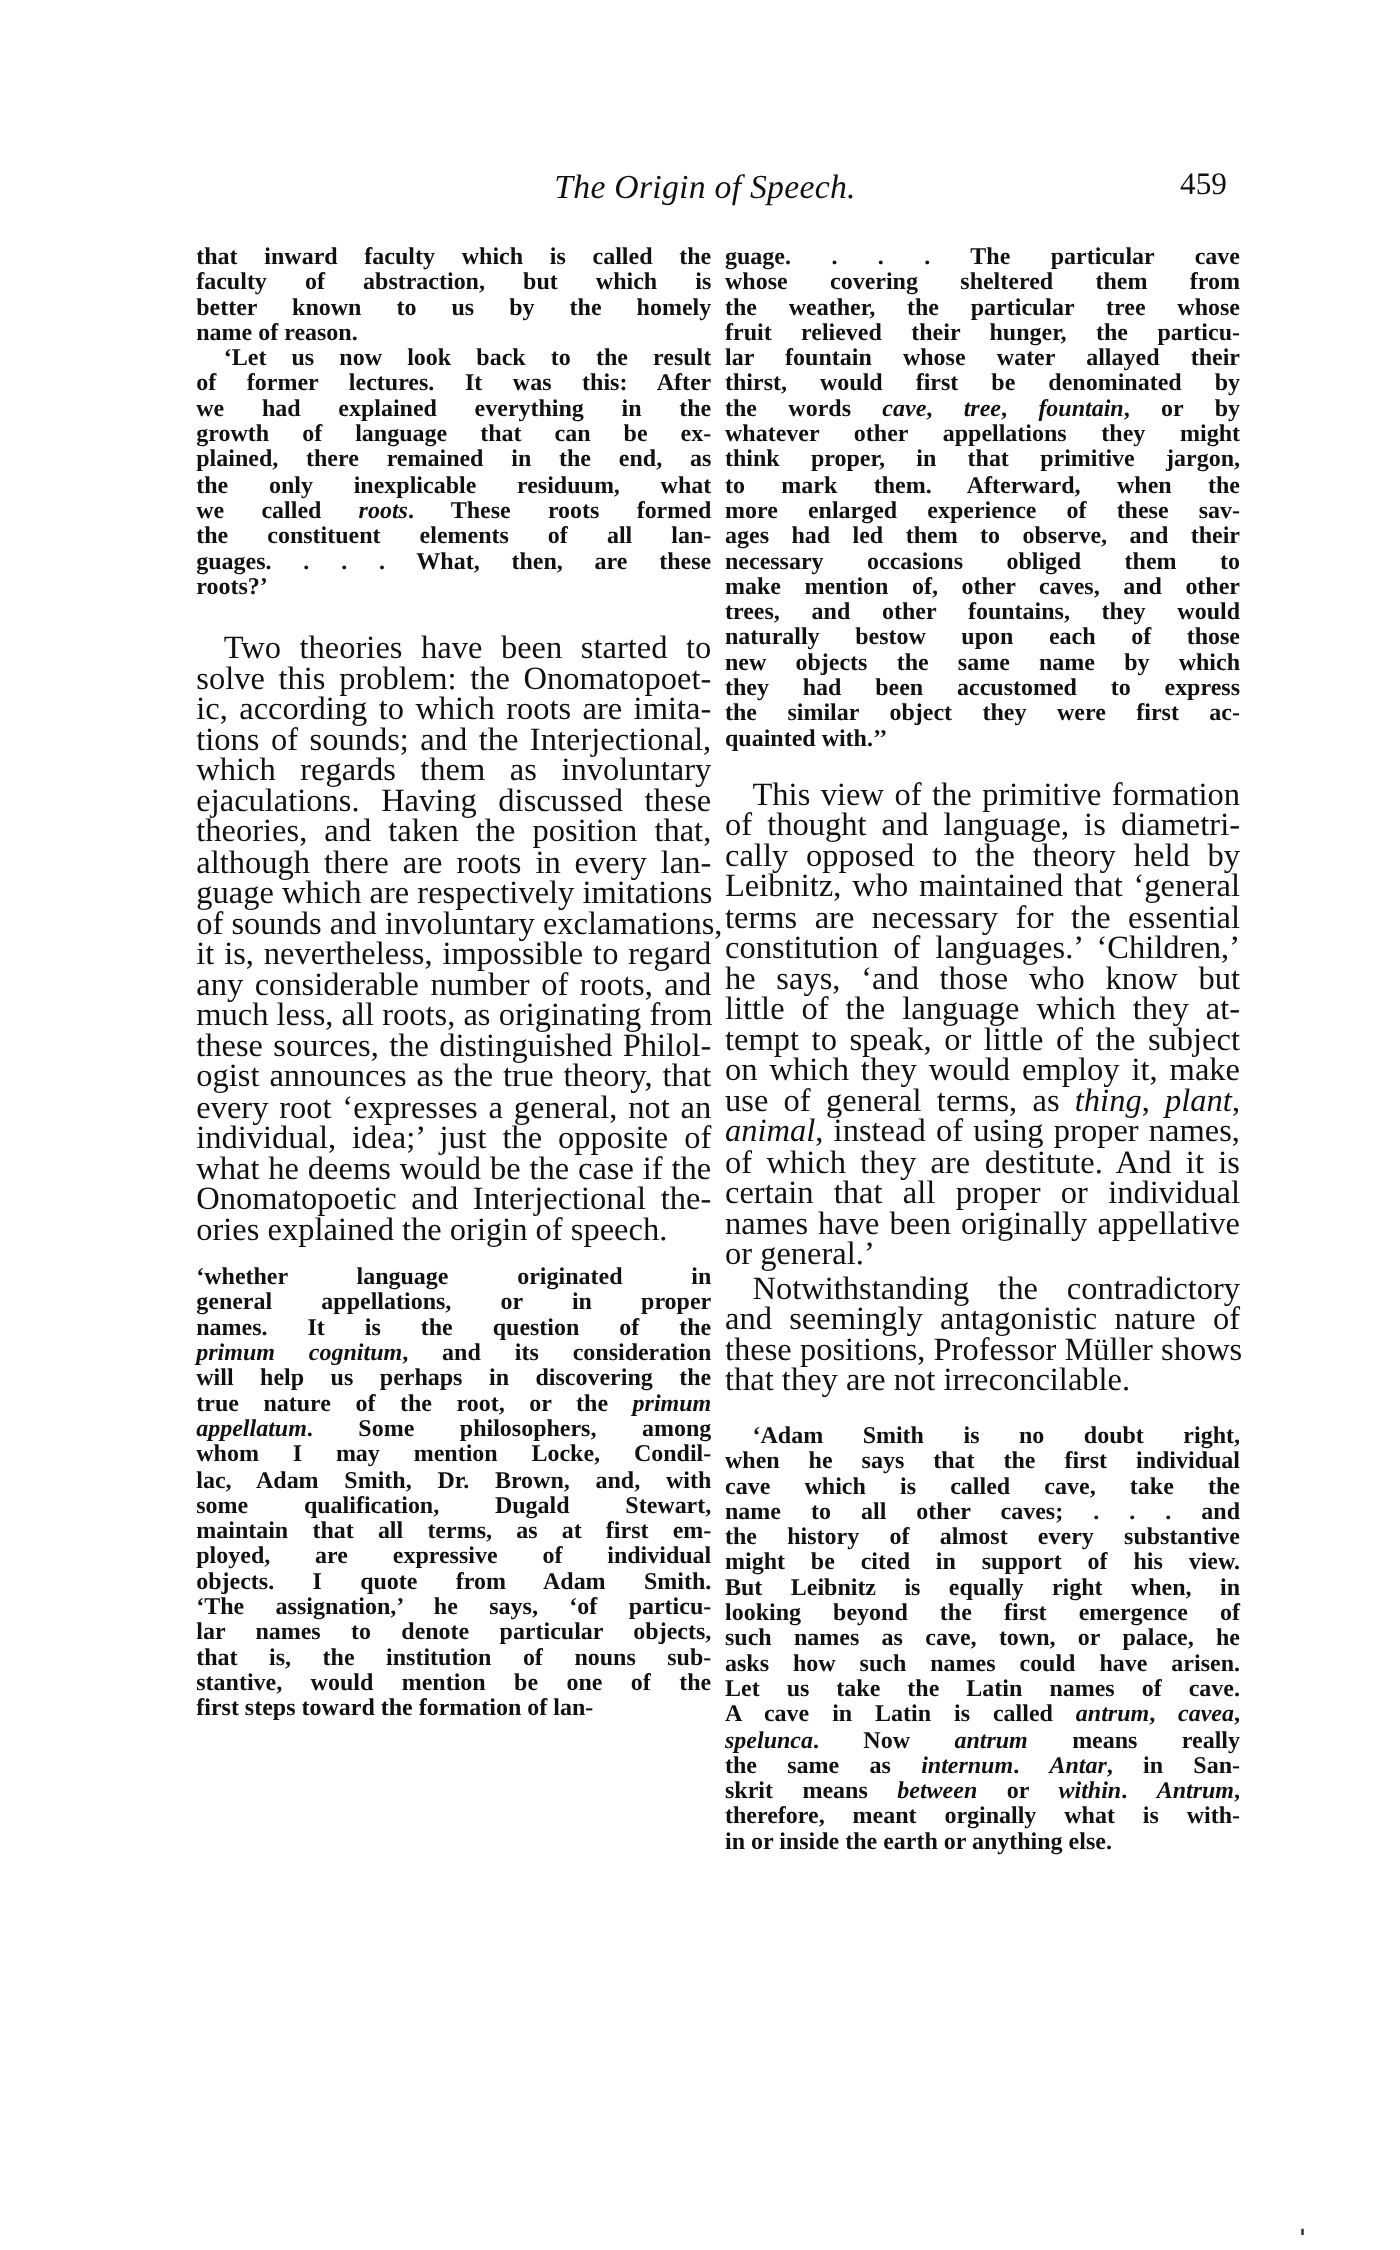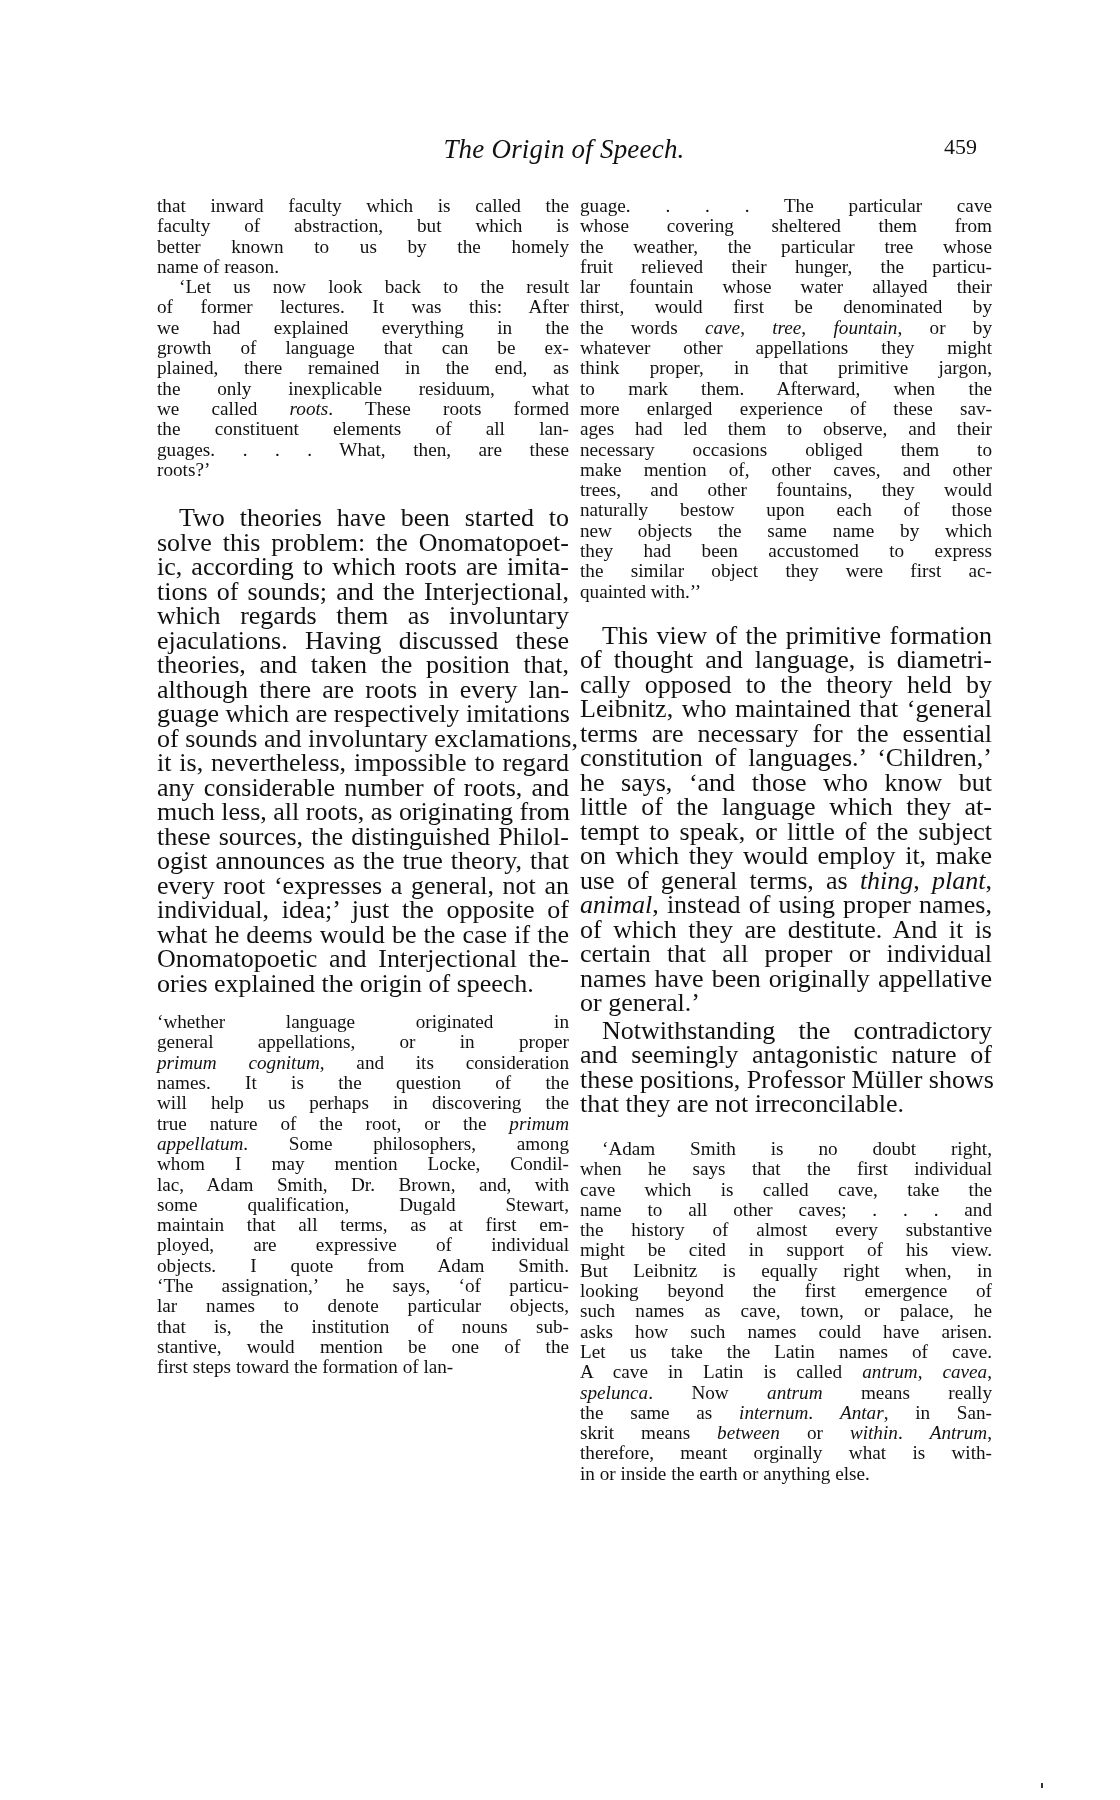--- a/index.html
+++ b/index.html
@@ -1,29 +1,29 @@
 <!DOCTYPE html>
 <html><head>
 <meta charset="utf-8">
 <style>
   html, body { margin: 0; padding: 0; background: #ffffff; }
   body { width: 1120px; height: 1800px; position: relative; overflow: hidden;
          font-family: "Liberation Serif", "DejaVu Serif", serif; color: #111; }
   #page { position: absolute; left: 4px; top: 0; width: 1120px; height: 1315px; }
   .running-title { position: absolute; top: 134px; left: 380px; width: 360px; text-align: center;
                    font-style: italic; font-size: 27px; letter-spacing: 0.2px; }
-  .page-number { position: absolute; top: 134px; left: 940px; font-size: 22px; }
+  .page-number { position: absolute; top: 134px; left: 940px; font-size: 25px; }
   .col { position: absolute; width: 412px; }
   .col-left { left: 153px; top: 196px; }
   .col-right { left: 576px; top: 196px; }
   .blk { margin: 0; }
   .line { display: block; text-align: justify; text-align-last: justify; white-space: nowrap; }
   .line.last { text-align-last: left; }
   .line.indent { padding-left: 22px; }
-  .small { font-size: 19.2px; line-height: 20.3px; }
+  .small { font-size: 19.2px; line-height: 20.3px; font-weight: bold; }
   .large { font-size: 26px; line-height: 24.5px; }
   .gap-a { margin-top: 26px; }
   .gap-b { margin-top: 3px; }
   .gap-c { margin-top: 16px; }
   .gap-d { margin-top: 22px; }
   .stray-mark { position: absolute; left: 1037px; top: 1783px; width: 2px; height: 5px; background: #333; }
   em { font-style: italic; }
 </style>
 </head>
 <body>
@@ -67,22 +67,22 @@
         <span class="line">ogist announces as the true theory, that</span>
         <span class="line">every root ‘expresses a general, not an</span>
         <span class="line">individual, idea;’ just the opposite of</span>
         <span class="line">what he deems would be the case if the</span>
         <span class="line">Onomatopoetic and Interjectional the-</span>
         <span class="line last">ories explained the origin of speech.</span>
       </div>
     <div class="blk small gap-c">
         <span class="line">‘whether language originated in</span>
         <span class="line">general appellations, or in proper</span>
+        <span class="line">names. It is the question of the</span>
         <span class="line"><em>primum cognitum</em>, and its consideration</span>
-        <span class="line">names. It is the question of the</span>
         <span class="line">will help us perhaps in discovering the</span>
         <span class="line">true nature of the root, or the <em>primum</em></span>
         <span class="line"><em>appellatum</em>. Some philosophers, among</span>
         <span class="line">whom I may mention Locke, Condil-</span>
         <span class="line">lac, Adam Smith, Dr. Brown, and, with</span>
         <span class="line">some qualification, Dugald Stewart,</span>
         <span class="line">maintain that all terms, as at first em-</span>
         <span class="line">ployed, are expressive of individual</span>
         <span class="line">objects. I quote from Adam Smith.</span>
         <span class="line">‘The assignation,’ he says, ‘of particu-</span>

